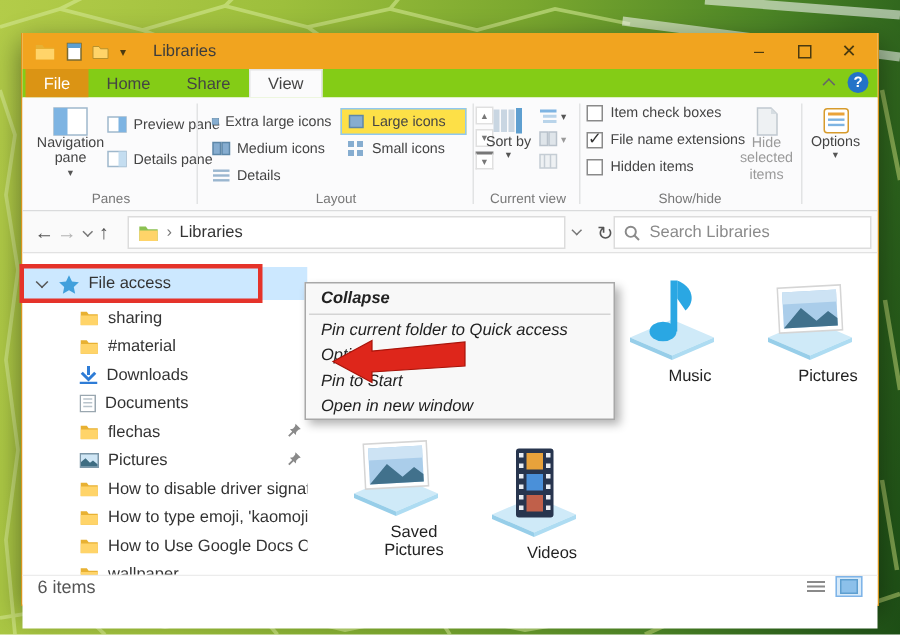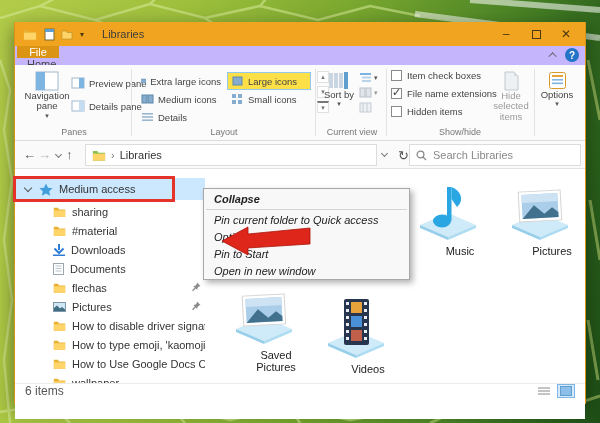--- a/index.html
+++ b/index.html
@@ -17,21 +17,21 @@
 
   .titlebar { height:24px; background:#f1a41f; display:flex; align-items:center; padding:0 4px; color:#3a3a3a; }
   .titlebar .win-icon { margin:0 4px; }
   .qat-icon { margin:0 3px; }
   .qat-drop { font-size:8px; color:#4a3a10; margin:0 4px; }
   .title-text { margin-left:14px; font-size:11px; color:#3c3c3c; }
   .caption-btns { margin-left:auto; display:flex; }
   .caption-btn { width:30px; height:22px; display:flex; align-items:center; justify-content:center; color:#4a3a10; font-size:12px; }
   .max-glyph { width:9px; height:9px; border:1.5px solid #4a3a10; }
 
-  .tabstrip { height:19px; background:#c4b5fd; display:flex; align-items:flex-start; position:relative;flex-direction:column; }
+  .tabstrip { height:19px; background:#84cc16; display:flex; align-items:center; position:relative; }
   .tab-file { width:42px; height:19px; background:#db9414; color:#fff; font-size:11px;
               display:flex; align-items:center; justify-content:center; margin-left:2px; }
   .tab { padding:0 12px; height:19px; display:flex; align-items:center; font-size:11px; color:#444; }
   .tab.active { background:#fbfbfc; border:1px solid #e4e4e4; border-bottom:none; }
   .tab-right { position:absolute; right:6px; top:2px; display:flex; align-items:center; gap:8px; }
   .chev-up { width:6px; height:6px; border-left:1.5px solid #666; border-top:1.5px solid #666; transform:rotate(45deg) translateY(2px); }
   .help-circle { width:14px; height:14px; border-radius:50%; background:#2373c8; color:#fff; font-size:10px; font-weight:bold;
                  display:flex; align-items:center; justify-content:center; }
 
   .ribbon { height:76px; background:#fbfbfc; border-bottom:1px solid #dadbdc; position:relative; font-size:9.5px; color:#444; }
@@ -363,21 +363,21 @@
   </div>
 
   <div class="content">
 
     <div class="sidebar">
       <div class="srow lv0 selected">
         <span class="tree-chev"></span>
         <svg class="ic" width="14" height="13" viewBox="0 0 14 13">
           <path d="M7 0.5l2 4.2 4.6.5-3.4 3.1.9 4.5L7 10.5 2.9 12.8l.9-4.5L.4 5.2 5 4.7z" fill="#41a0dc"></path>
         </svg>
-        <span>Medium access</span>
+        <span>File access</span>
       </div>
       <div class="srow lv1">
         <svg class="ic" width="13" height="11" viewBox="0 0 16 13">
             <path d="M1 2h5l1.5 2H15v9H1z" fill="#e8b132"></path>
             <path d="M1 5h14v8H1z" fill="#ffd469"></path>
           </svg>
         <span>sharing</span>
       </div>
       <div class="srow lv1">
         <svg class="ic" width="13" height="11" viewBox="0 0 16 13">

